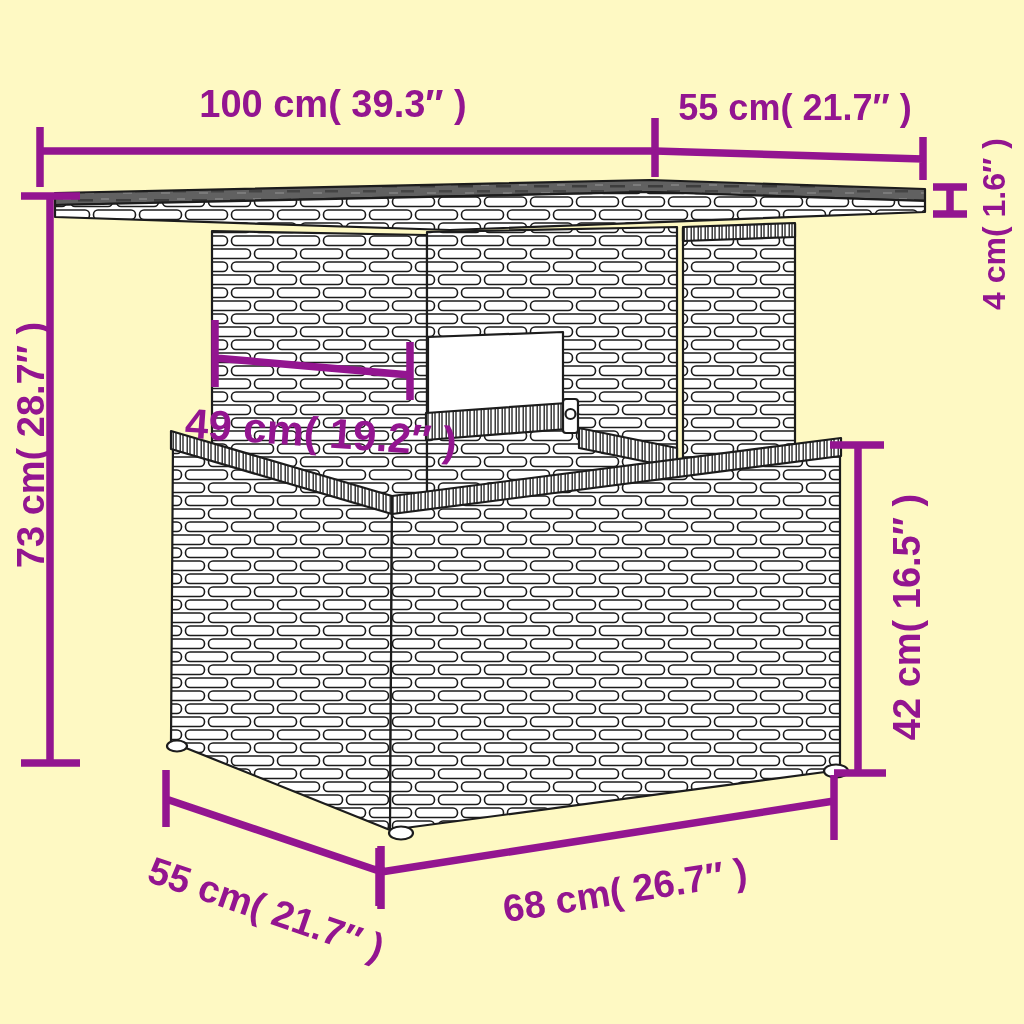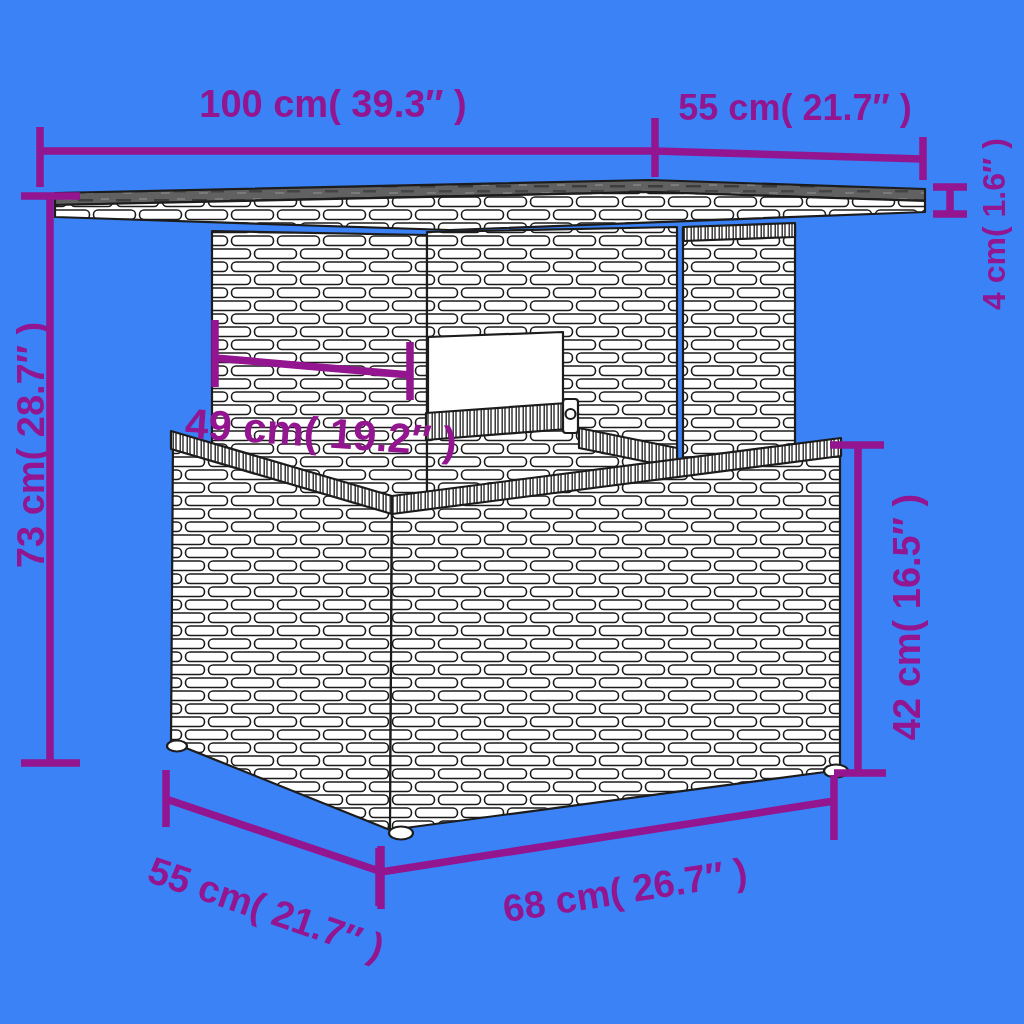--- a/index.html
+++ b/index.html
@@ -1,16 +1,16 @@
 <!DOCTYPE html>
 <html><head>
 <meta charset="utf-8">
 <style>
   html,body{margin:0;padding:0;background:#ffffff;}
-  .stage{position:relative;width:1024px;height:1024px;background:#3b82f6;overflow:hidden;
+  .stage{position:relative;width:1024px;height:1024px;background:#fef9c3;overflow:hidden;
          font-family:"Liberation Sans",sans-serif;}
   .stage svg{position:absolute;left:0;top:0;}
   .dim-line{stroke:#931590;stroke-width:7.5;fill:none;}
   .dim-label{fill:#931590;font-family:"Liberation Sans",sans-serif;font-weight:bold;}
   .outl{stroke:#1c1c1c;stroke-width:2.2;stroke-linejoin:round;}
   .wick{fill:url(#wk);}
   .ribd{fill:url(#rb);}
   .whitefill{fill:#ffffff;}
 </style>
 </head>

